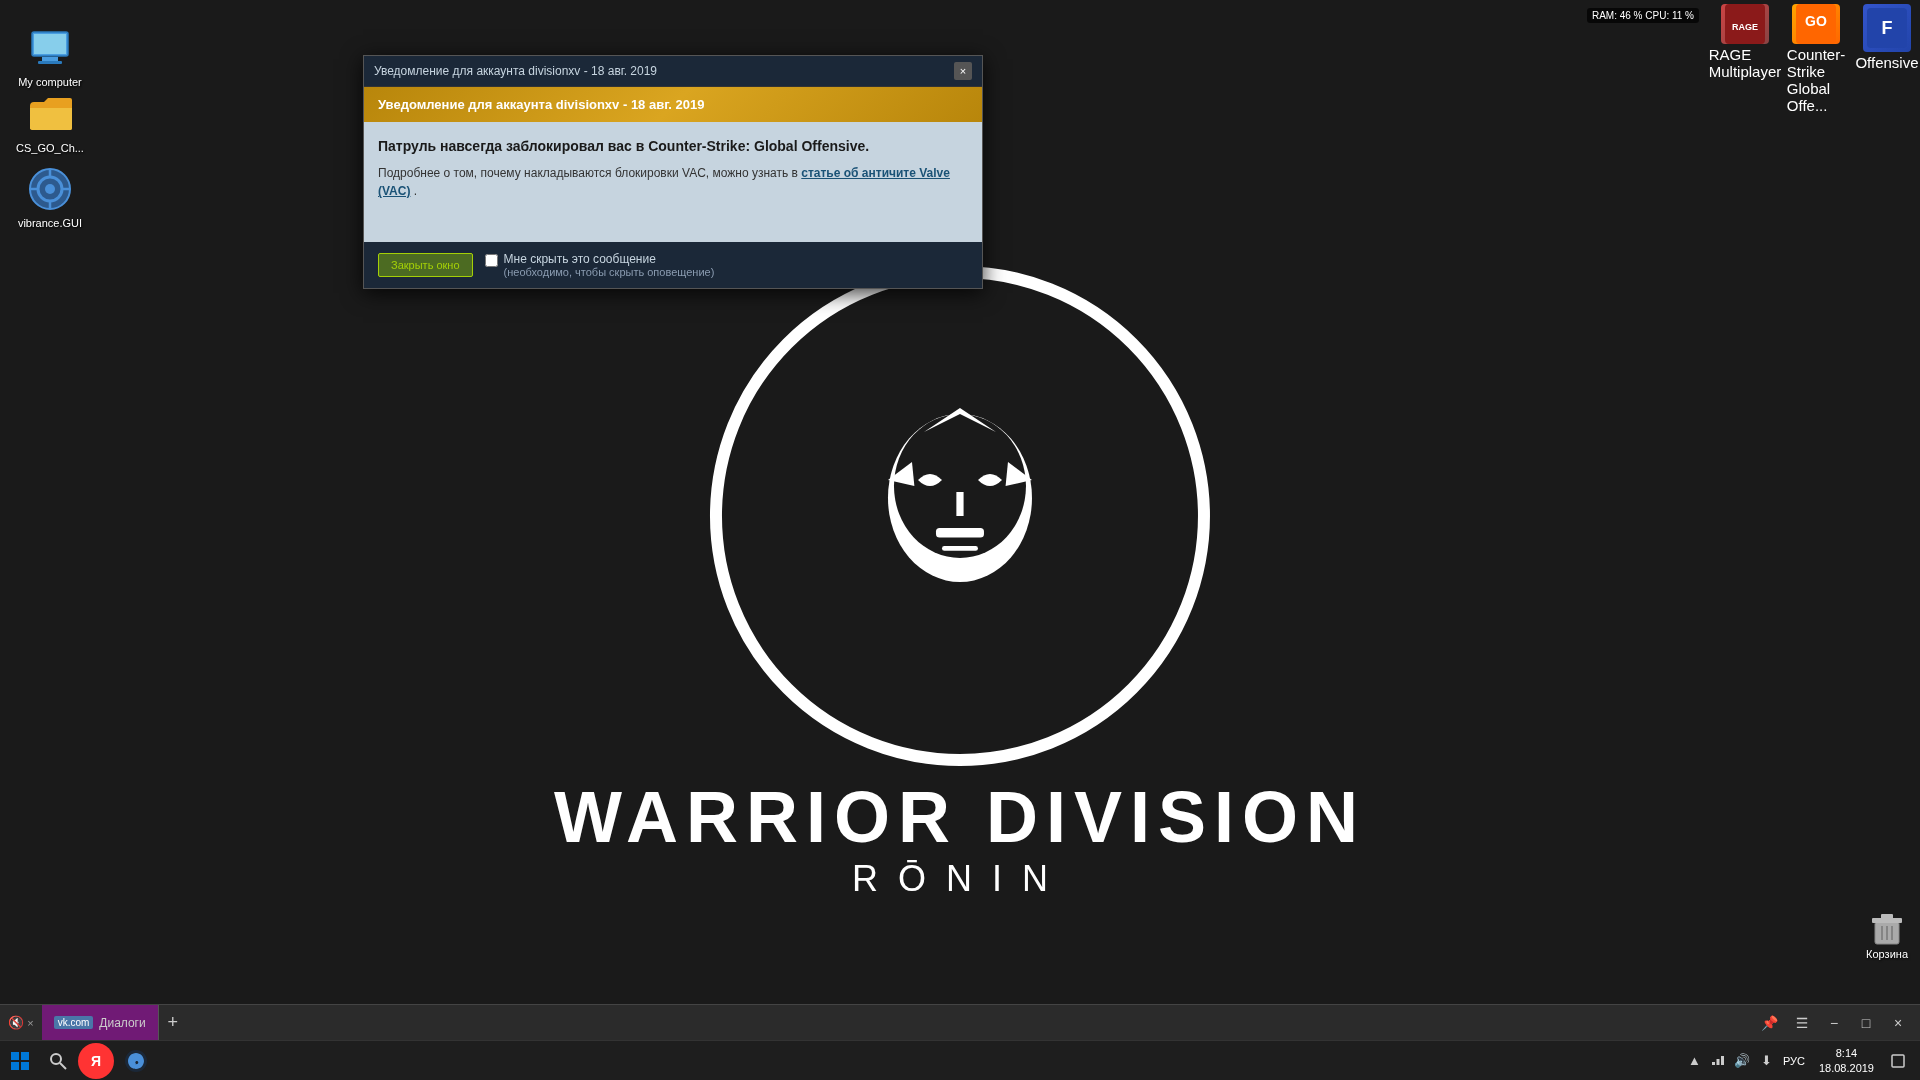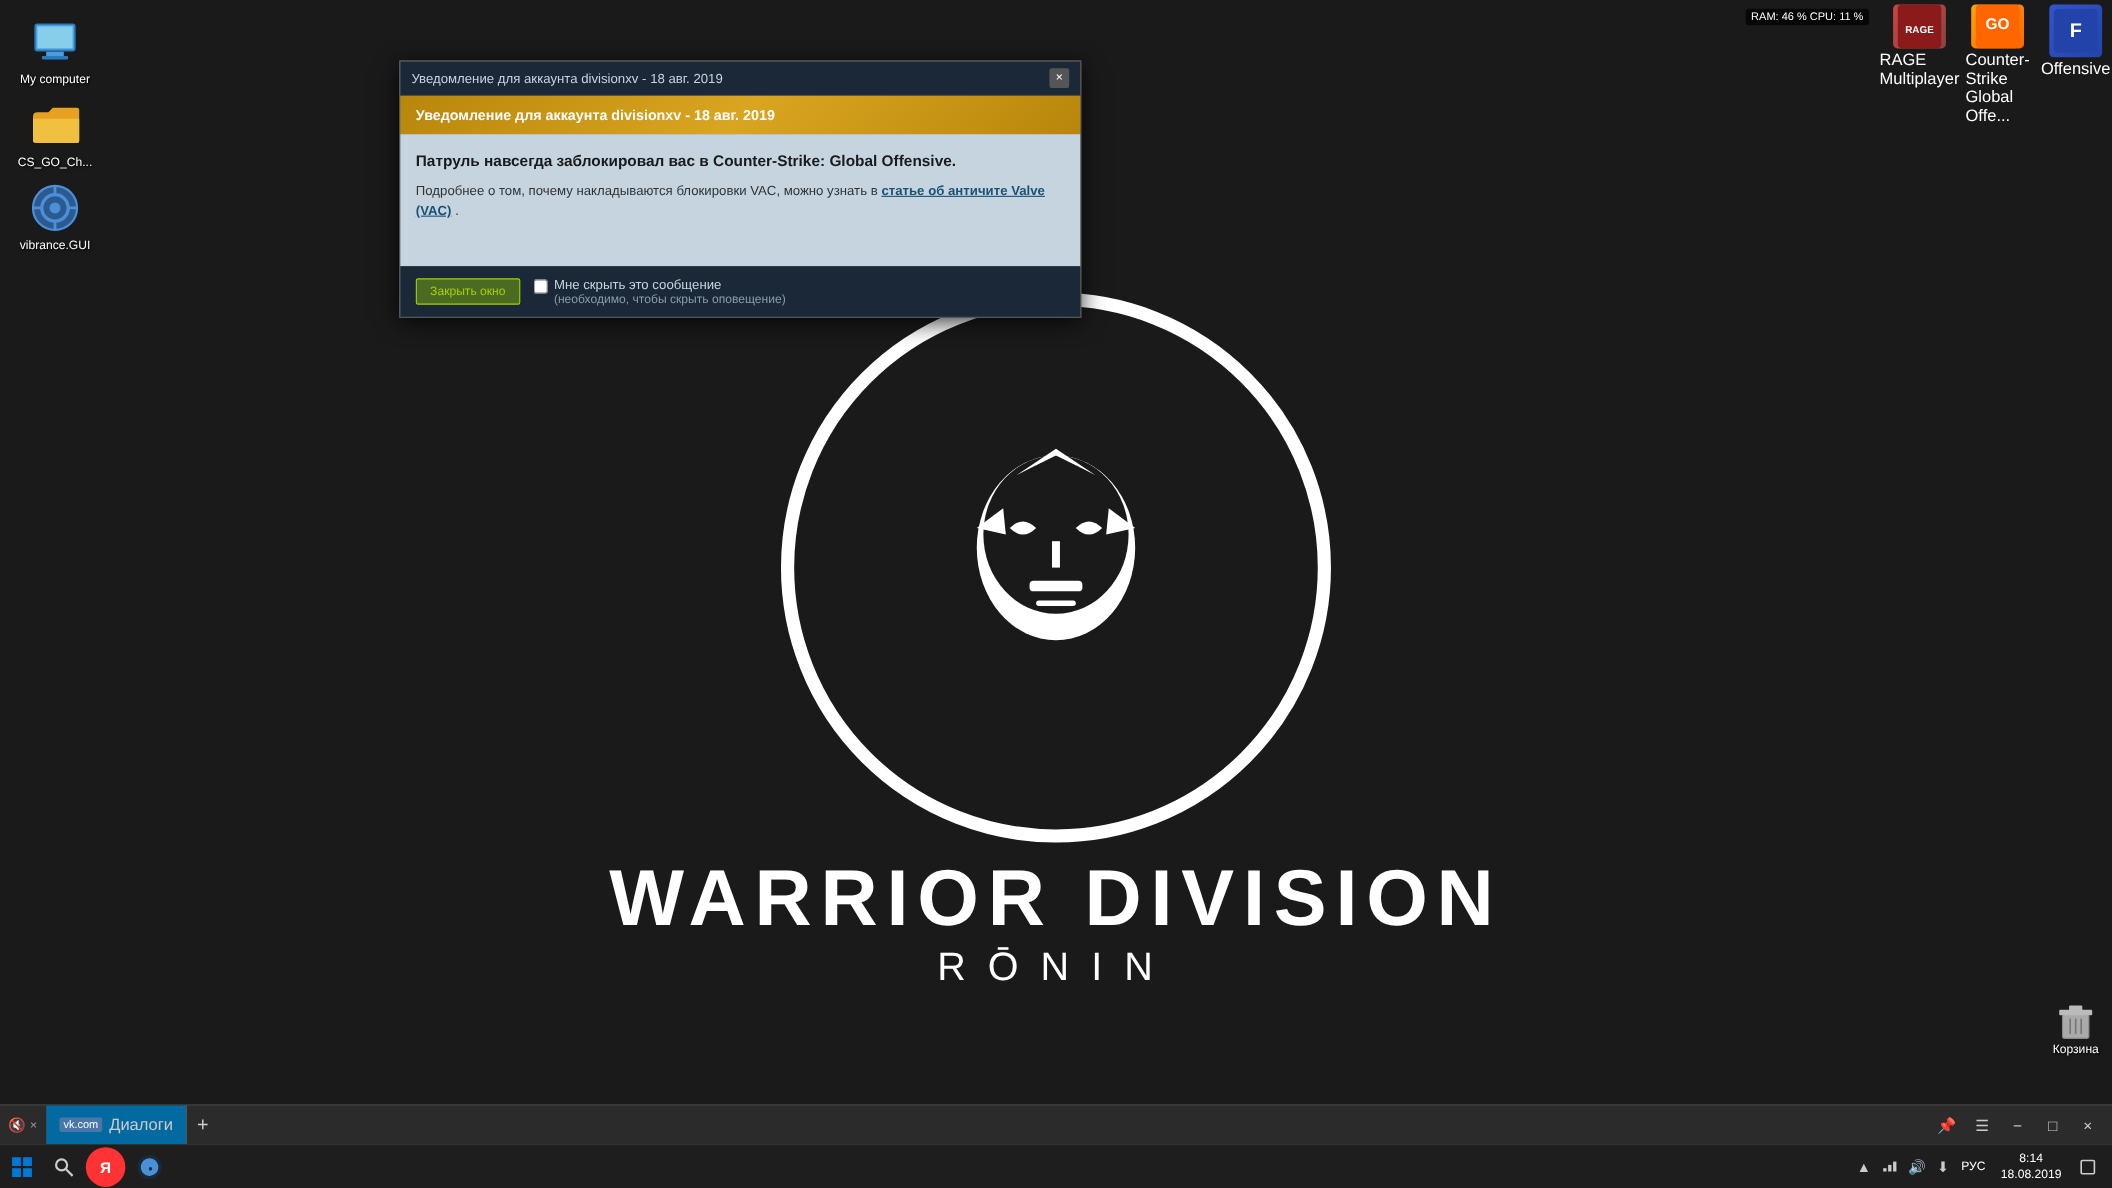--- a/index.html
+++ b/index.html
@@ -95,21 +95,21 @@
 
     .desktop-icon .icon-label {
       color: #fff;
       font-size: 11px;
       text-align: center;
       text-shadow: 1px 1px 2px #000;
       word-break: break-word;
     }
 
     
-    .icon-mycomputer { top: 14px; left: 10px; align-items: center; }
+    .icon-mycomputer { top: 24px; left: 10px; align-items: center; }
     .icon-csgoch { top: 90px; left: 10px; }
     .icon-vibrance { top: 165px; left: 10px; }
 
     
     .taskbar {
       position: absolute;
       bottom: 0;
       left: 0;
       width: 100%;
       height: 40px;
@@ -182,21 +182,21 @@
       background: #2b2b2b;
       display: flex;
       align-items: center;
       z-index: 99;
       border-top: 1px solid #444;
     }
 
     .browser-tab {
       display: flex;
       align-items: center;
-      background: #0369a1;
+      background: #701a75;
       color: #fff;
       font-size: 12px;
       padding: 0 12px;
       height: 36px;
       cursor: pointer;
       border-right: 1px solid #555;
     }
 
     .browser-tab .vk-badge {
       background: #4a76a8;
@@ -613,21 +613,21 @@
     <span style="color:#fff;font-size:11px;text-shadow:1px 1px 2px #000;">Корзина</span>
   </div>
 
   <div class="browser-bar">
     <div class="browser-mute">
       <span>🔇</span>
       <span style="color:#999;font-size:11px;margin-left:3px;">×</span>
     </div>
     <div class="browser-tab">
       <span class="vk-badge">vk.com</span>
-      <span style="color:#ccc;font-size:15px;">Диалоги</span>
+      <span style="color:#ccc;font-size:12px;">Диалоги</span>
     </div>
     <div class="browser-new-tab">+</div>
     <div class="browser-right-controls">
       <div class="browser-ctrl-btn">📌</div>
       <div class="browser-ctrl-btn">☰</div>
       <div class="browser-ctrl-btn">−</div>
       <div class="browser-ctrl-btn">□</div>
       <div class="browser-ctrl-btn">×</div>
     </div>
   </div>

